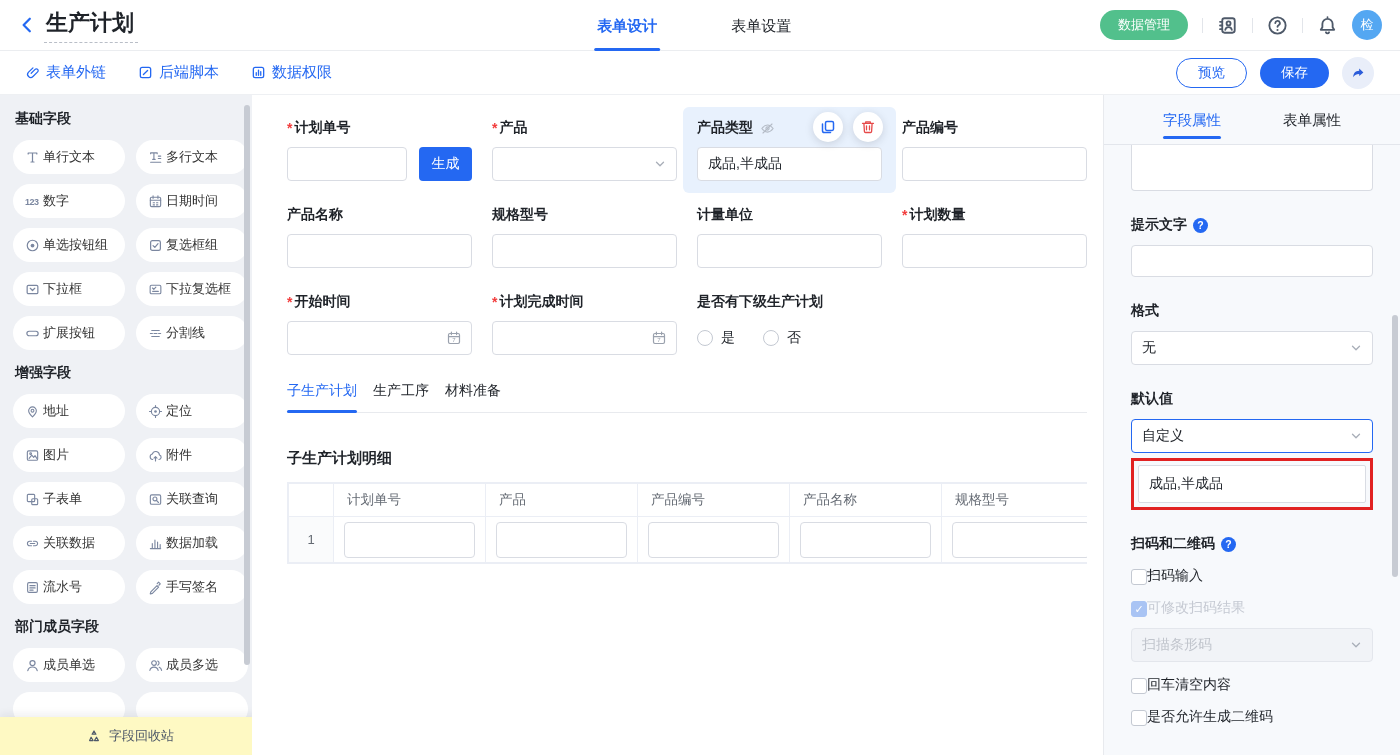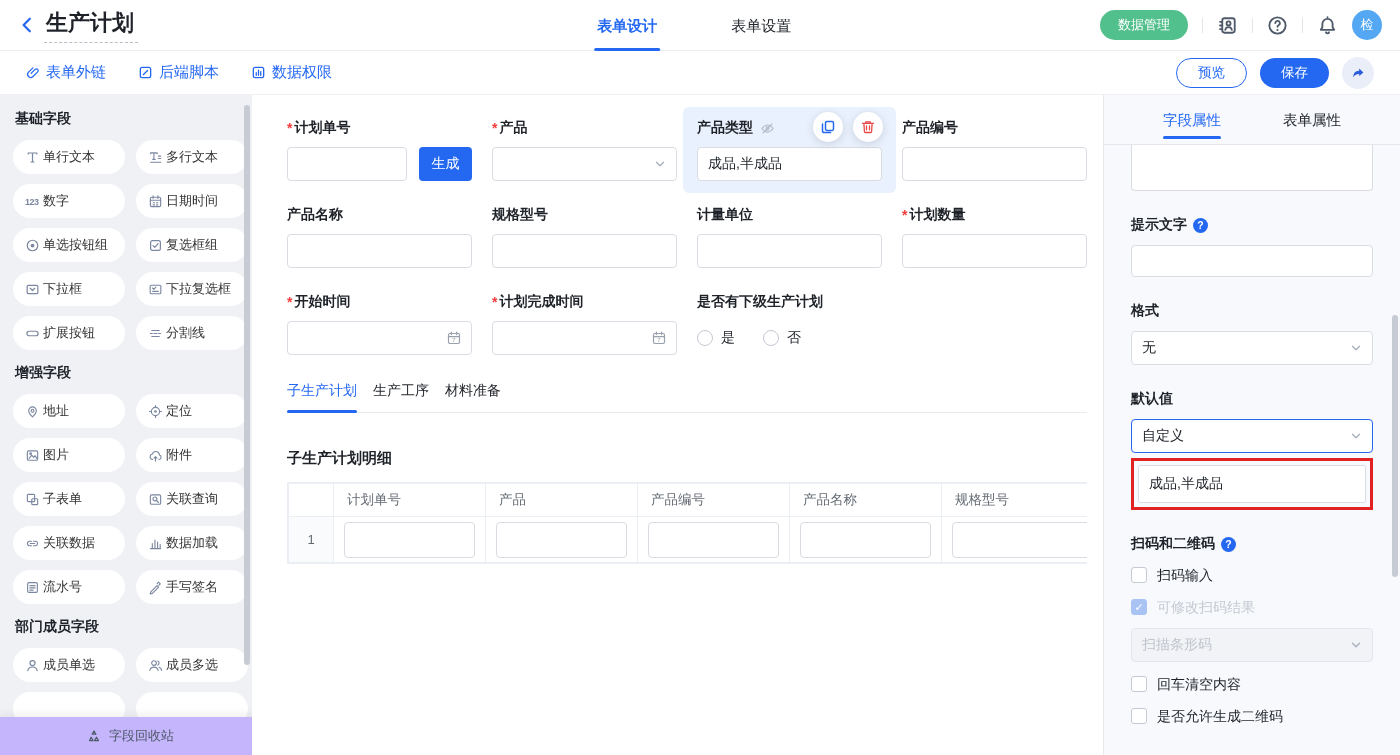--- a/index.html
+++ b/index.html
@@ -36,21 +36,21 @@
 
   
   .sidebar { position:absolute; left:0; top:95px; width:252px; height:660px; background:#eff1f5; overflow:hidden; }
   .sb-inner { padding:15px 0 0 13px; }
   .sb-group-title { font-size:14px; font-weight:bold; margin:8px 0 12px 2px; }
   .sb-group-title.first { margin-top:0; }
   .sb-grid { display:grid; grid-template-columns:112px 112px; gap:10px 11px; margin-bottom:14px; }
   .pill { height:34px; background:#fff; border-radius:17px; display:flex; align-items:center; padding-left:12px; gap:3px; font-size:13px; color:#333; cursor:grab; }
   .pill .ic { width:15px; height:15px; color:#7b87a0; }
   .sb-scroll { position:absolute; right:2px; top:10px; width:6px; height:560px; background:#c7cbd3; border-radius:3px; }
-  .recycle-bar { position:absolute; left:0; bottom:0; width:260px; height:38px; background:#c4b5fd; box-shadow:0 -3px 8px rgba(31,35,41,.07); display:flex; align-items:center; justify-content:center; gap:7px; font-size:13px; color:#4e5969; cursor:pointer; z-index:5; }
+  .recycle-bar { position:absolute; left:0; bottom:0; width:260px; height:38px; background:#fef9c3; box-shadow:0 -3px 8px rgba(31,35,41,.07); display:flex; align-items:center; justify-content:center; gap:7px; font-size:13px; color:#4e5969; cursor:pointer; z-index:5; }
   .recycle-bar .ic { width:16px; height:16px; color:#4e5969; }
 
   
   .canvas { position:absolute; left:260px; top:95px; width:843px; height:660px; background:#fff; padding:23px 16px 0 27px; overflow:hidden; }
   .form-grid { display:grid; grid-template-columns:repeat(4,185px); column-gap:20px; row-gap:24px; }
   .field { position:relative; }
   .f-label { display:flex; align-items:center; font-weight:600; font-size:14px; height:20px; margin-bottom:9px; }
   .req .f-label::before { content:"*"; color:#f23c3c; margin-right:2px; }
   .f-input { position:relative; height:34px; border:1px solid #d9dce3; border-radius:4px; background:#fff; display:flex; align-items:center; padding:0 10px; font-size:14px; }
   .f-row { display:flex; gap:12px; }
@@ -89,21 +89,21 @@
   .panel-body { padding:0 27px; }
   .cut-input { height:46px; background:#fff; border:1px solid #d9dce3; border-top:none; border-radius:0 0 4px 4px; }
   .p-label { display:flex; align-items:center; gap:6px; font-weight:600; font-size:14px; margin-top:25px; }
   .qmark { width:15px; height:15px; border-radius:50%; background:#2468f2; color:#fff; font-size:10.5px; font-weight:bold; display:inline-flex; align-items:center; justify-content:center; flex:none; }
   .p-input { margin-top:11px; height:32px; border:1px solid #d9dce3; border-radius:4px; background:#fff; display:flex; align-items:center; padding:0 10px; font-size:14px; position:relative; }
   .p-select { margin-top:11px; height:34px; border:1px solid #d9dce3; border-radius:4px; background:#fff; display:flex; align-items:center; padding:0 26px 0 10px; font-size:14px; position:relative; cursor:pointer; }
   .p-select.focus { border:1.5px solid #2468f2; }
   .p-select.disabled { background:#f1f3f7; border-color:#e3e6ec; color:#c0c4cc; cursor:not-allowed; }
   .red-box { margin-top:5px; border:3px solid #e12222; padding:4px; }
   .red-box .p-input { margin-top:0; height:38px; border-radius:2px; }
-  .cb-row { display:flex; align-items:flex-start; gap:10px; margin-top:14px; font-size:14px; cursor:pointer; }
+  .cb-row { display:flex; align-items:flex-end; margin-top:14px; font-size:14px; cursor:pointer; }
   .cbox { width:16px; height:16px; border:1px solid #c4c9d2; border-radius:3px; background:#fff; flex:none; }
   .cbox.checked-dis { background:#a9c4f4; border-color:#a9c4f4; color:#fff; font-size:11px; line-height:15px; text-align:center; }
   .cb-row.disabled { color:#c5c9d2; cursor:not-allowed; }
   .panel-scroll { position:absolute; right:2px; top:220px; width:6px; height:262px; background:#c7cbd3; border-radius:3px; }
 </style>
 </head>
 <body>
 
 <div class="header">
   <span class="ic back">

